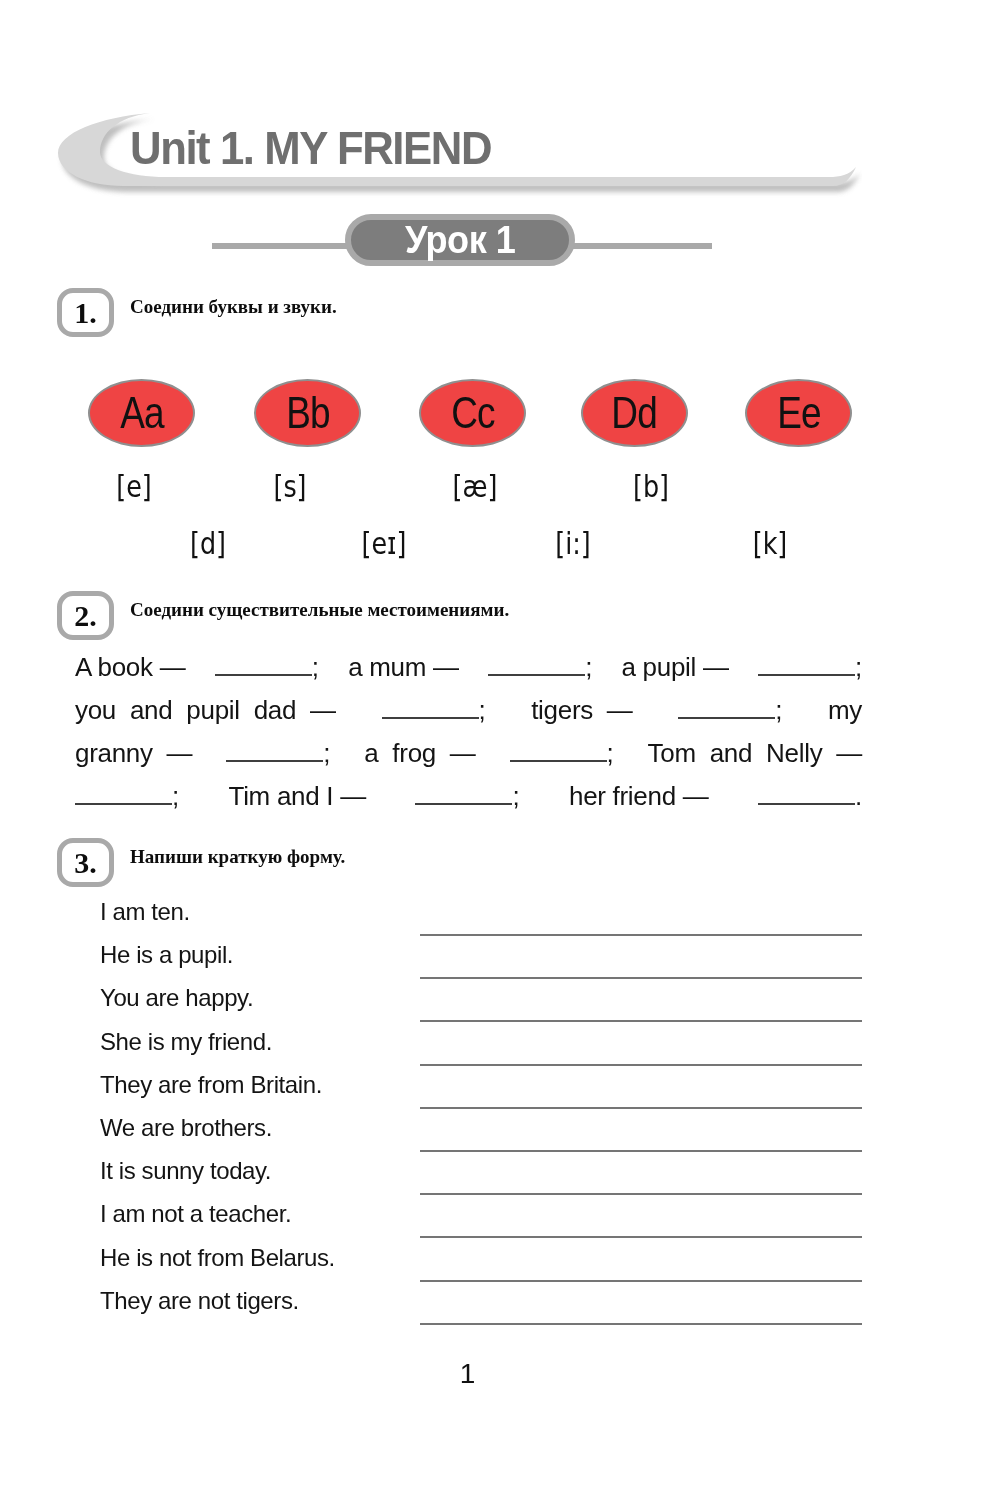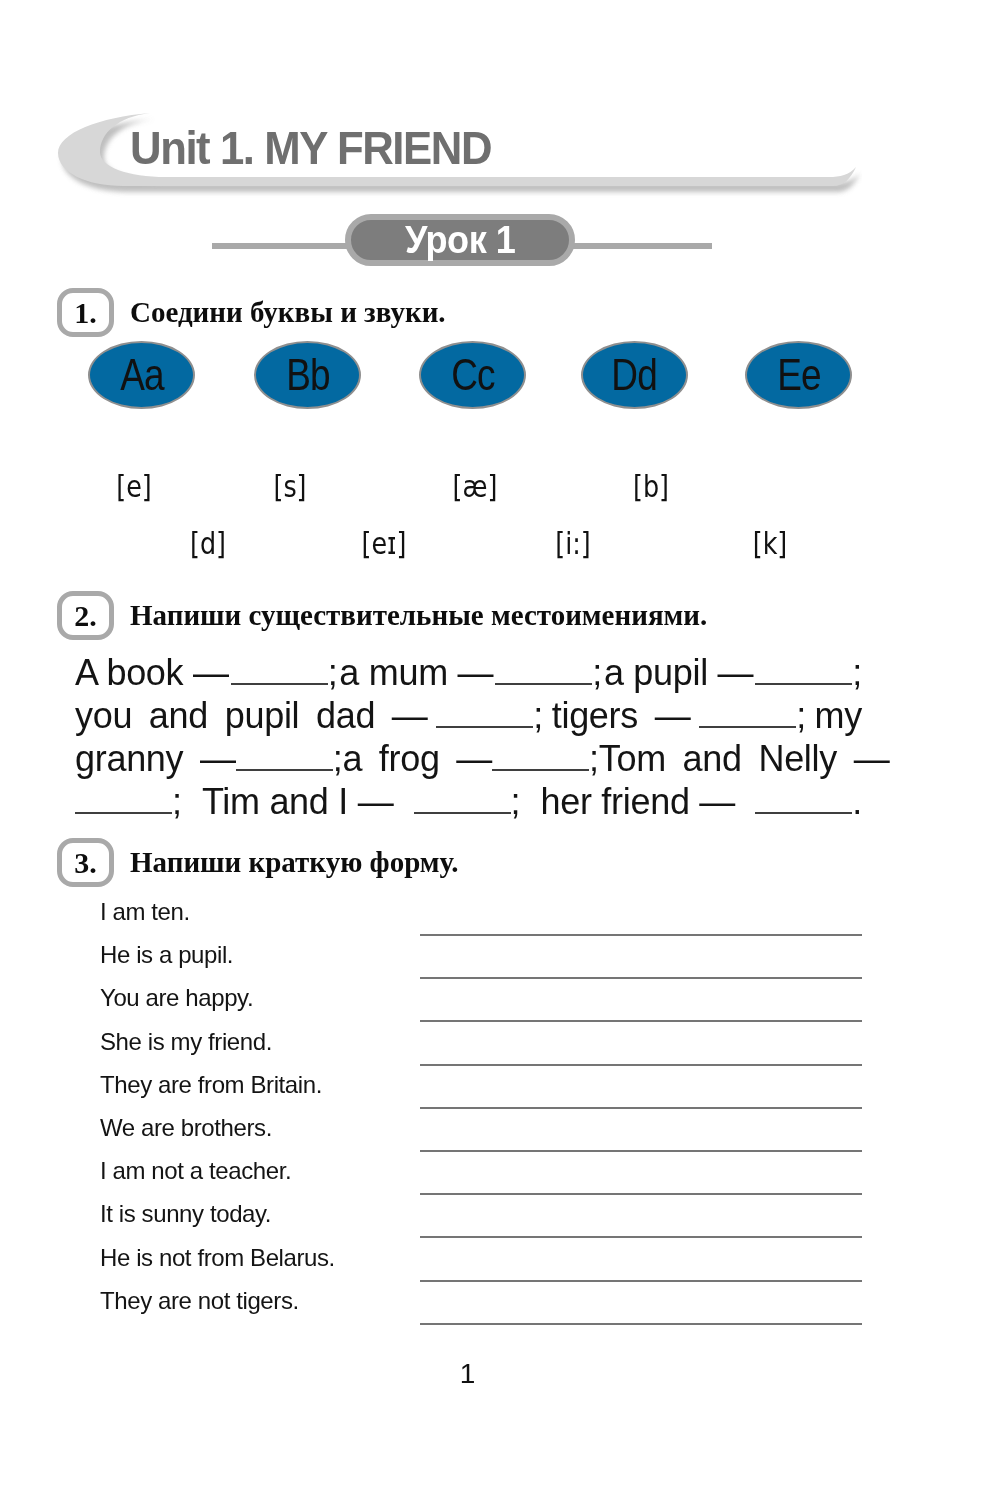--- a/index.html
+++ b/index.html
@@ -22,32 +22,32 @@
                 z-index:2;}
   .lesson-badge span{color:#ffffff;font-size:38px;font-weight:bold;letter-spacing:-0.5px;
                 transform:scaleX(0.95);}
 
   
   .numbox{position:absolute;left:57px;width:57px;height:49px;border:5px solid #a9a9a9;
           border-radius:16px;box-sizing:border-box;background:#fff;display:flex;
           align-items:center;justify-content:center;
           font-family:"Liberation Serif",serif;font-weight:bold;font-size:30px;color:#0d0d0d;}
   .instr{position:absolute;left:130px;font-family:"Liberation Serif",serif;font-weight:bold;
-         font-size:29px;color:#0d0d0d;white-space:nowrap;}
-
-  
-  .oval{position:absolute;top:341px;width:107px;height:68px;border:2.5px solid #8f8f8f;
+         font-size:19px;color:#0d0d0d;white-space:nowrap;}
+
+  
+  .oval{position:absolute;top:379px;width:107px;height:68px;border:2.5px solid #8f8f8f;
         border-radius:50%;box-sizing:border-box;display:flex;align-items:center;
-        justify-content:center;background:#0369a1;text-align:right;}
+        justify-content:center;background:#ef4444;text-align:right;}
   .oval span{font-size:44px;color:#111;transform:scaleX(0.84);letter-spacing:-1px;}
   .sound{position:absolute;transform:translateX(-50%) scaleX(0.82);font-size:31px;color:#111;
          font-family:"DejaVu Sans",sans-serif;white-space:nowrap;}
 
   
-  .p2{position:absolute;left:75px;top:652px;width:787px;font-size:36px;
+  .p2{position:absolute;left:75px;top:652px;width:787px;font-size:26px;
       letter-spacing:-0.3px;color:#141414;}
   .pline{display:flex;justify-content:space-between;align-items:baseline;height:43px;
          white-space:nowrap;}
   .wsp span{word-spacing:7px;}
   .bg{display:inline-flex;align-items:baseline;word-spacing:normal;}
   .blank{display:inline-block;width:97px;border-bottom:2.5px solid #3f3f3f;}
 
   
   .ex3{position:absolute;left:100px;top:898px;width:762px;}
   .ex3-row{display:flex;height:43.2px;}
@@ -104,21 +104,21 @@
 <span class="sound" style="left:475px;top:468px;">[æ]</span>
 <span class="sound" style="left:651px;top:468px;">[b]</span>
 <span class="sound" style="left:208px;top:525px;">[d]</span>
 <span class="sound" style="left:384px;top:525px;">[eɪ]</span>
 <span class="sound" style="left:573px;top:525px;">[i:]</span>
 <span class="sound" style="left:770px;top:525px;">[k]</span>
 
 <div class="numbox" style="top:591px;">
   <span>2.</span>
 </div>
-<div class="instr" style="top:599px;">Напиши существительные местоимениями.</div>
+<div class="instr" style="top:599px;">Соедини существительные местоимениями.</div>
 
 <div class="p2">
   <div class="pline">
     <span>A book —</span>
     <span class="bg">
         <span class="blank"></span>
         <span>;</span>
       </span>
     <span>a mum —</span>
     <span class="bg">
@@ -199,28 +199,28 @@
   </div>
   <div class="ex3-row">
     <span class="sent">They are from Britain.</span>
     <span class="ansline"></span>
   </div>
   <div class="ex3-row">
     <span class="sent">We are brothers.</span>
     <span class="ansline"></span>
   </div>
   <div class="ex3-row">
+    <span class="sent">It is sunny today.</span>
+    <span class="ansline"></span>
+  </div>
+  <div class="ex3-row">
     <span class="sent">I am not a teacher.</span>
     <span class="ansline"></span>
   </div>
   <div class="ex3-row">
-    <span class="sent">It is sunny today.</span>
-    <span class="ansline"></span>
-  </div>
-  <div class="ex3-row">
     <span class="sent">He is not from Belarus.</span>
     <span class="ansline"></span>
   </div>
   <div class="ex3-row">
     <span class="sent">They are not tigers.</span>
     <span class="ansline"></span>
   </div>
 </div>
 
 <div class="pagenum">1</div>

